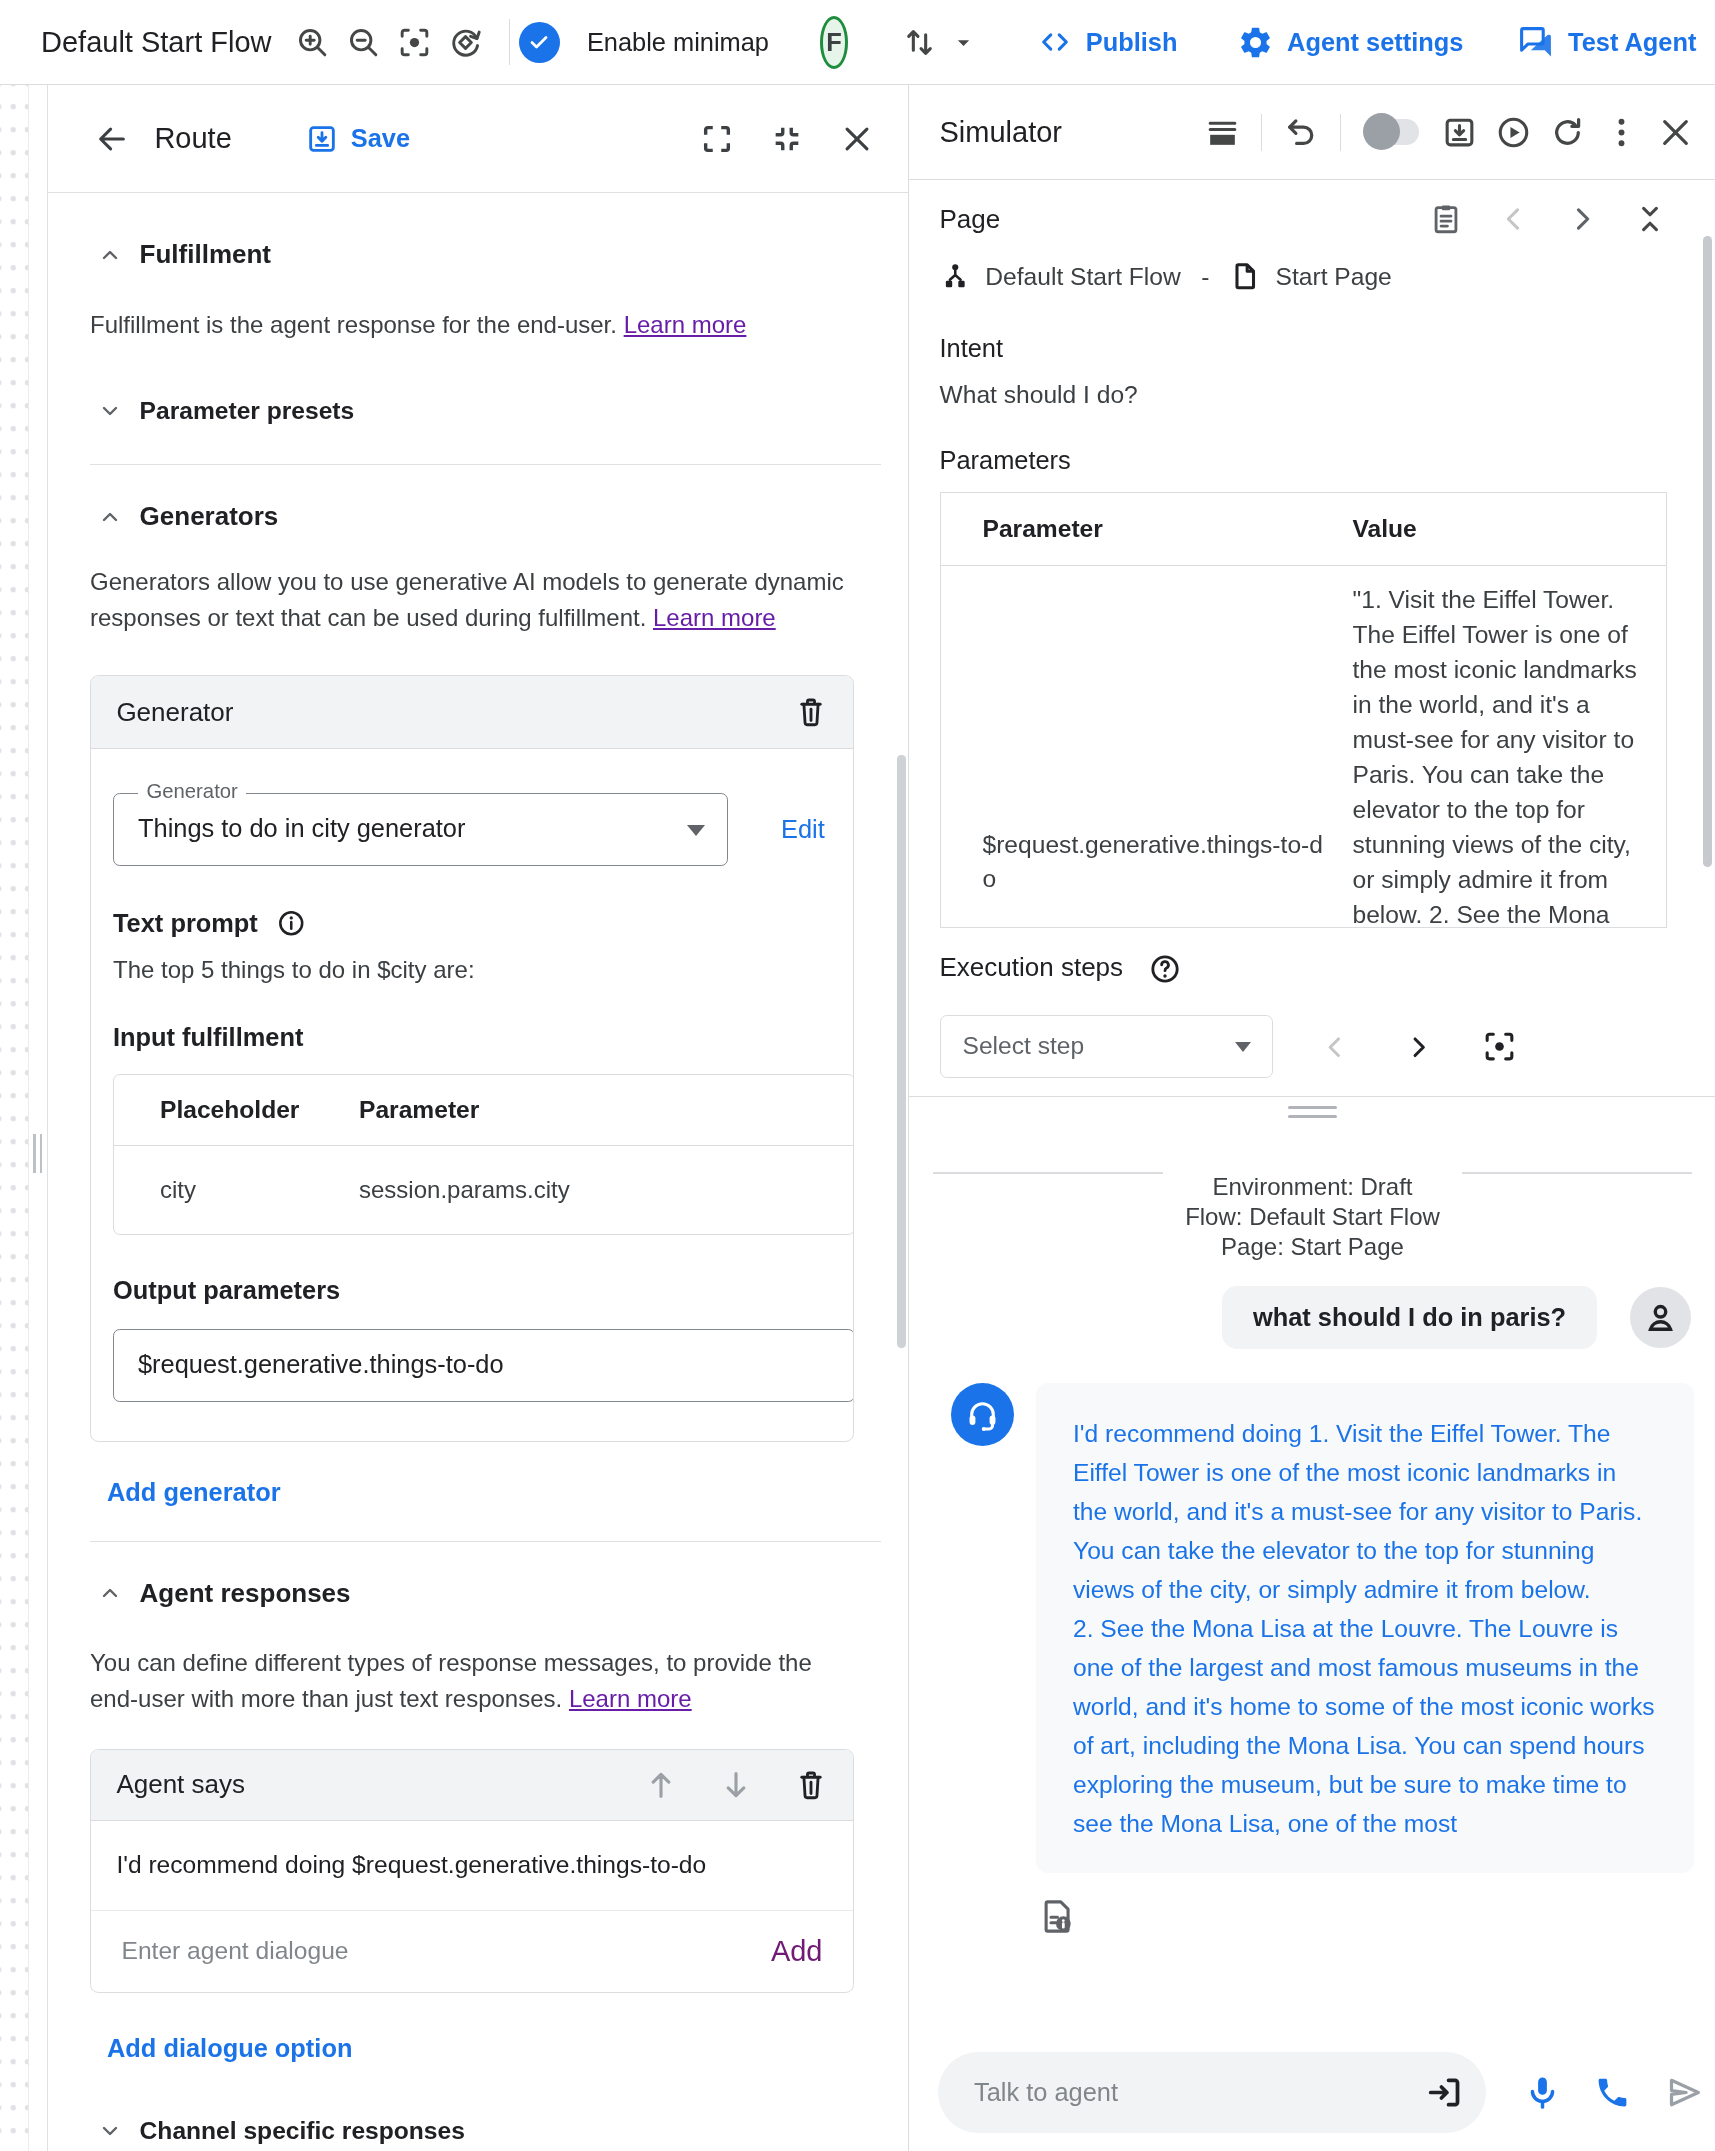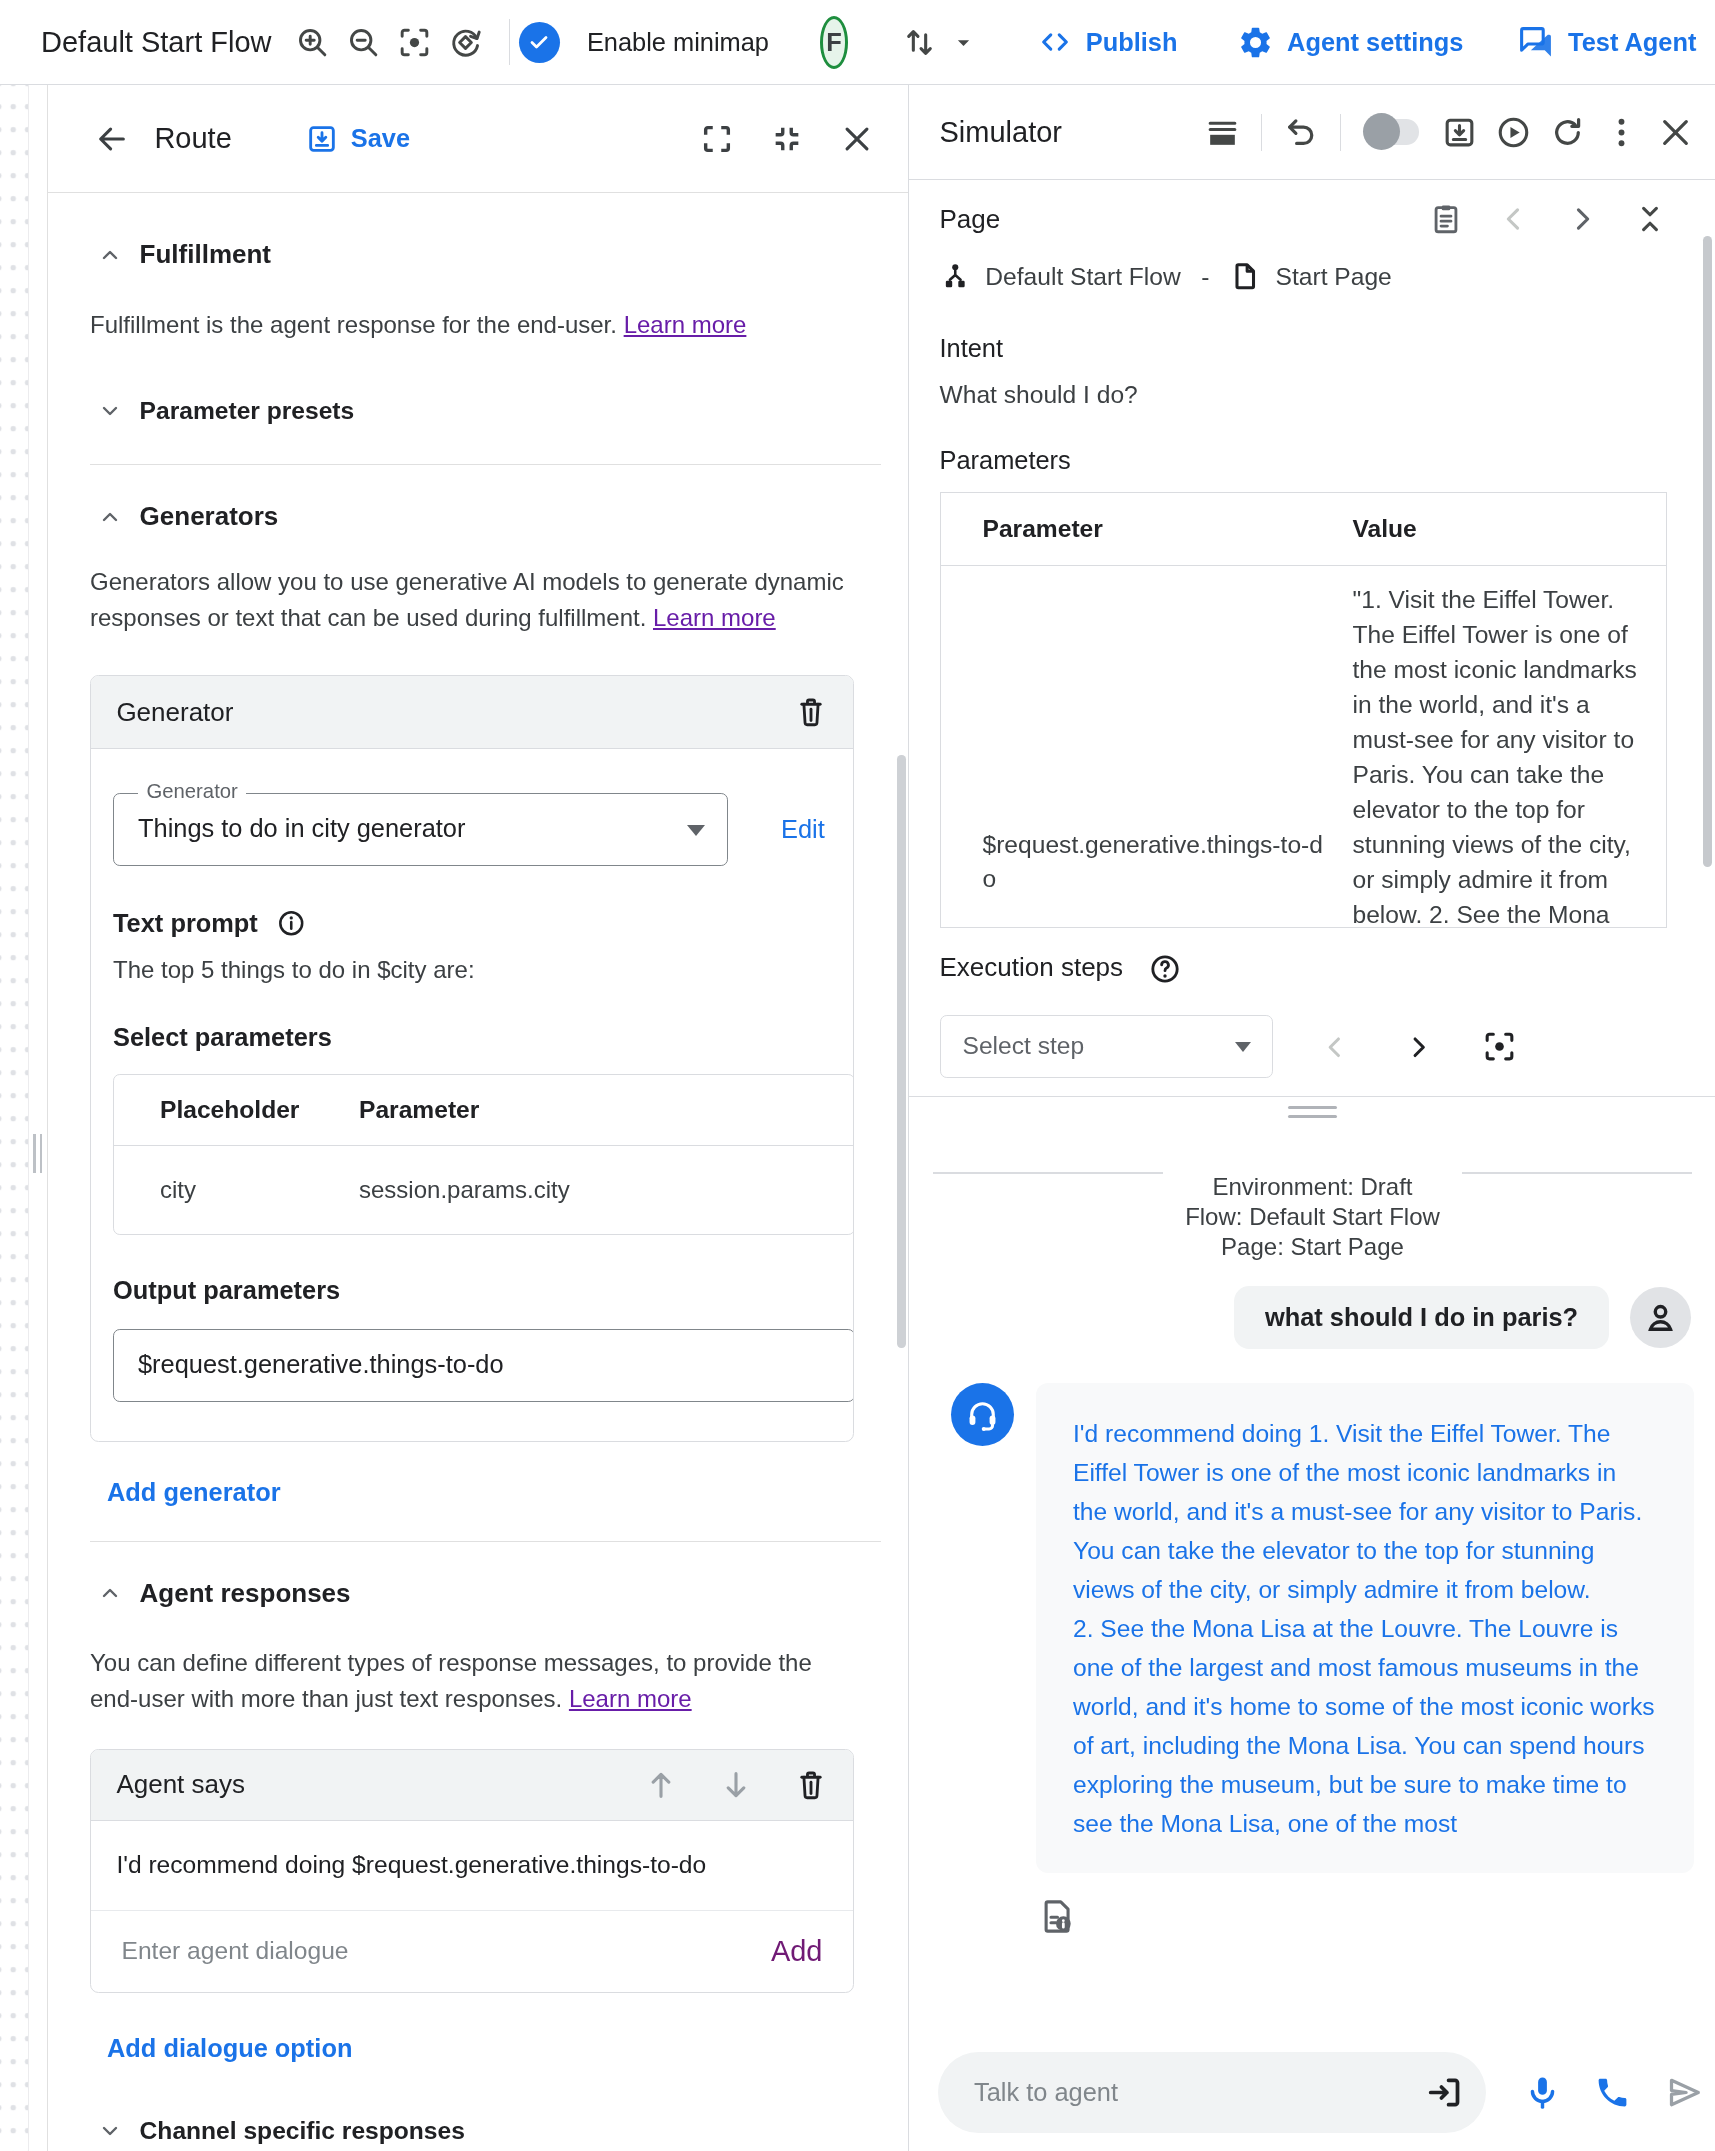--- a/index.html
+++ b/index.html
@@ -114,21 +114,21 @@
   .stepsel .caret{position:absolute;right:20.3px;top:25.4px;width:0;height:0;border-left:8.5px solid transparent;
     border-right:8.5px solid transparent;border-top:10.2px solid #5f6368}
   .sim-scroll{position:absolute;right:4.2px;top:151px;width:9.3px;height:631px;background:#c6c9cd;border-radius:5.1px}
 
   .conv{position:absolute;top:1011px;left:0;right:0;height:938px;border-top:0.8px solid #dadce0;overflow:hidden}
   .hhandle{margin:8.5px auto 0;width:49px;display:flex;flex-direction:column;gap:6px}
   .hhandle i{height:3.4px;background:#b0b3b8;display:block;border-radius:1.7px}
   .env{display:flex;align-items:flex-start;gap:22px;margin:54px 24px 0}
   .env::before,.env::after{content:"";flex:1;height:1.7px;background:#dadce0}
   .env-lines{text-align:center;font-size:24px;line-height:30px;color:#3c4043;white-space:nowrap}
-  .urow{display:flex;justify-content:flex-end;align-items:center;gap:21px;margin-top:24px;padding-right:25.4px}
+  .urow{display:flex;justify-content:flex-end;align-items:center;gap:33px;margin-top:24px;padding-right:25.4px}
   .ububble{background:#f1f3f4;border-radius:15.3px;padding:17px 30.5px;font-size:25.4px;font-weight:bold;color:#202124}
   .uavatar{width:61px;height:61px;border-radius:50%;background:#e1e3e6;display:flex;align-items:center;justify-content:center;color:#202124}
   .arow{display:flex;align-items:flex-start;gap:22px;margin-top:34px;padding:0 22px 0 42px}
   .aavatar{width:63px;height:63px;border-radius:50%;background:#1a73e8;display:flex;align-items:center;justify-content:center;color:#fff}
   .abubble{flex:1;background:#f8f9fa;border-radius:12px;padding:30.5px 37px;font-size:24.6px;line-height:39px;
     color:#1a73e8;white-space:pre-line}
   .docinfo{margin:24px 0 0 129px;color:#5f6368}
 
   .talk{position:absolute;left:0;right:0;top:1949px;height:117px;display:flex;align-items:center;padding-left:29px}
   .pill{width:548px;height:81px;border-radius:41px;background:#f1f3f4;display:flex;align-items:center;padding:0 22px 0 36px}
@@ -341,21 +341,21 @@
             <span class="ic i36 info-ic">
                 <svg viewBox="0 0 24 24" fill="none" stroke="currentColor" stroke-width="2" stroke-linecap="round">
                   <circle cx="12" cy="12" r="8.6"></circle>
                   <path d="M12 11v5.4"></path>
                   <circle cx="12" cy="7.8" r="1.3" fill="currentColor" stroke="none"></circle>
                 </svg>
               </span>
           </div>
           <div class="prompt">The top 5 things to do in $city are:</div>
 
-          <div class="bold30" style="margin-top:39px">Select parameters</div>
+          <div class="bold30" style="margin-top:39px">Input fulfillment</div>
           <div class="ptable">
             <div class="row head">
               <div>Placeholder</div>
               <div>Parameter</div>
             </div>
             <div class="row bodyr">
               <div>city</div>
               <div>session.params.city</div>
             </div>
           </div>

